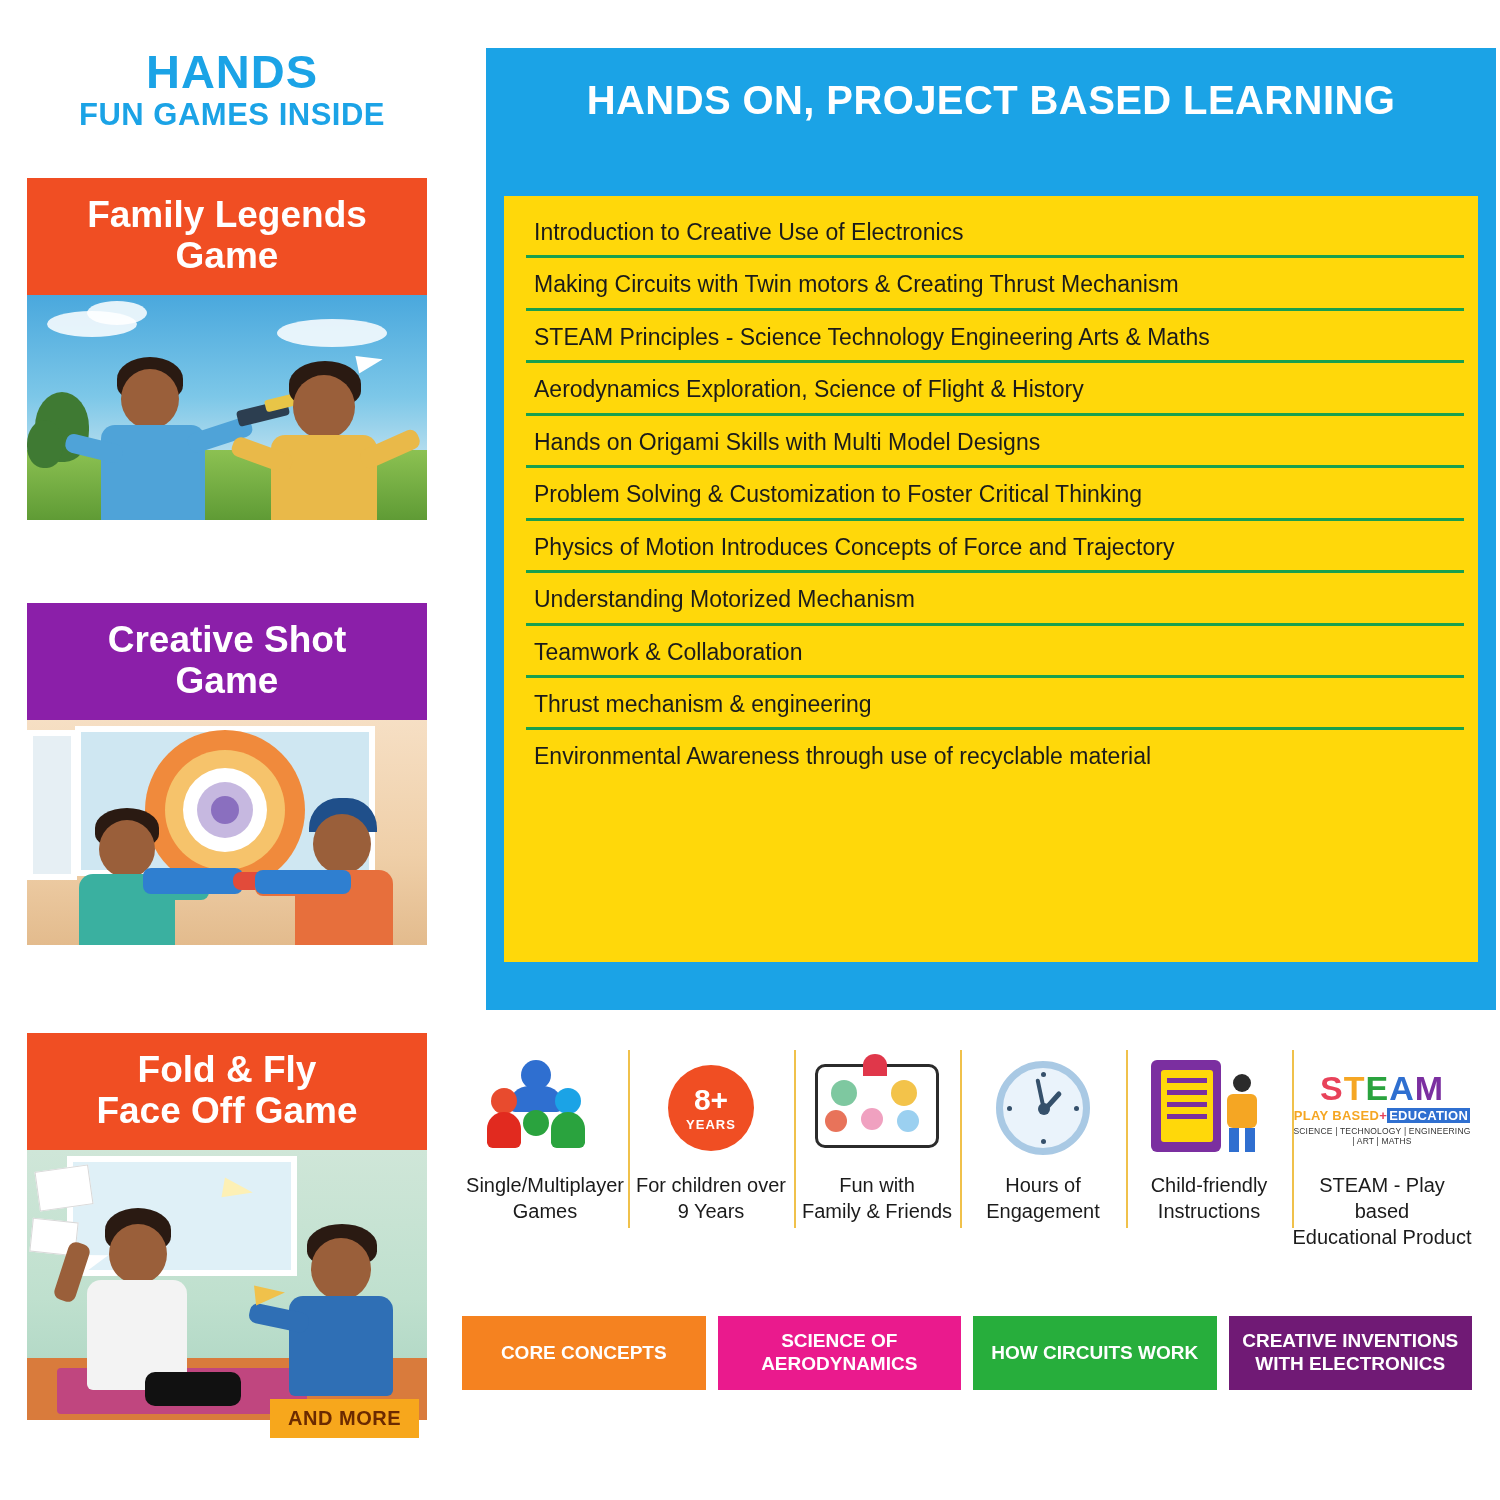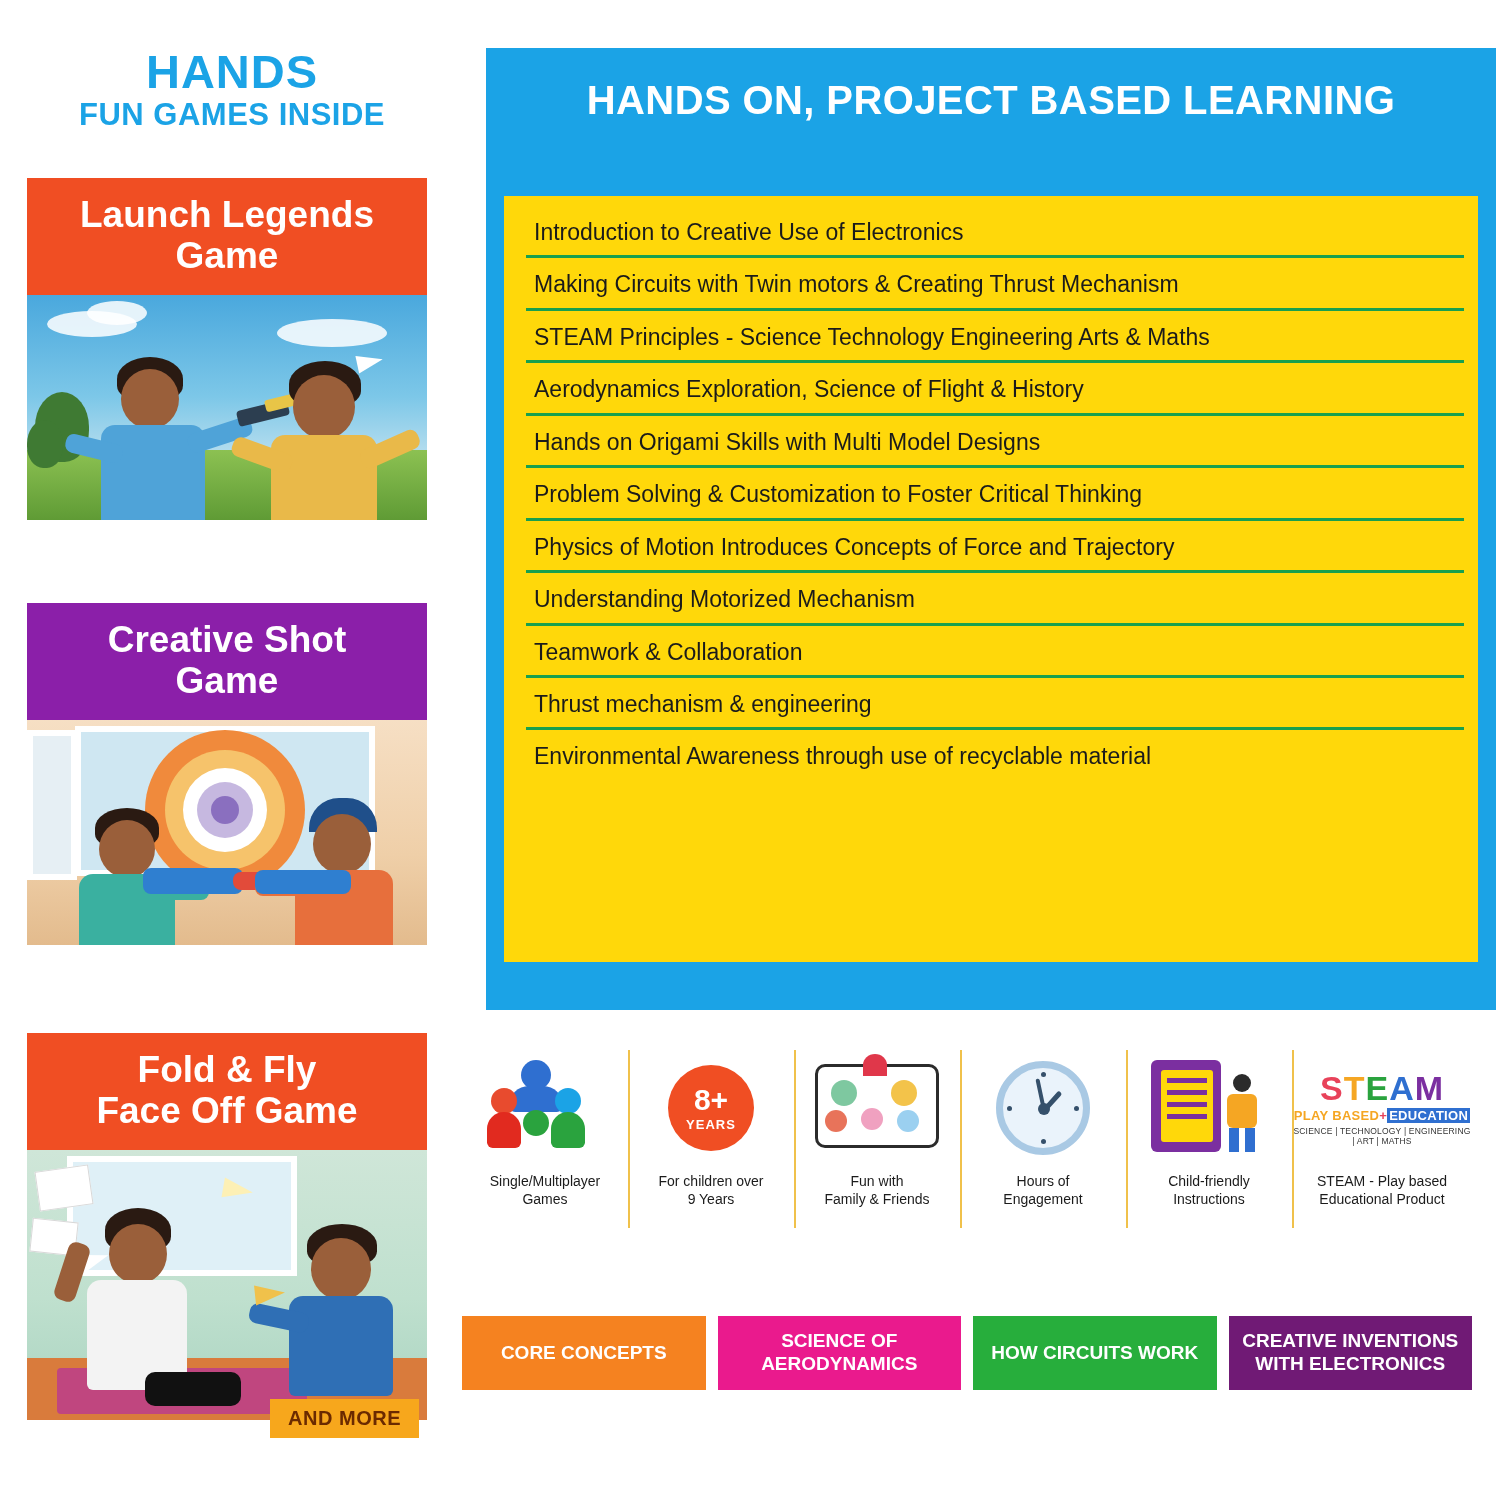--- a/index.html
+++ b/index.html
@@ -125,21 +125,21 @@
     display: flex; flex-direction: column; align-items: center; justify-content: flex-start;
     padding-top: 12px;
   }
   .icon-cell + .icon-cell::before {
     content: ""; position: absolute; left: 0; top: 8px; bottom: 26px;
     width: 2px; background: #f0c14b;
   }
   .icon-art { height: 108px; display:flex; align-items:center; justify-content:center; position: relative; width: 160px;}
   .icon-cap {
     margin-top: 10px; text-align: center;
-    font-size: 14px; color: #1b1b1b; line-height: 1.3;
+    font-size: 20px; color: #1b1b1b; line-height: 1.3;
   }
   .dot { position:absolute; border-radius:50%; }
   .badge8 {
     width: 86px; height: 86px; border-radius: 50%;
     background: #f04e23; color:#fff;
     display:flex; flex-direction:column; align-items:center; justify-content:center;
   }
   .badge8 .n { font-size: 30px; font-weight: bold; line-height: 1; }
   .badge8 .y { font-size: 13px; font-weight: bold; letter-spacing: 1px; margin-top: 2px; }
   .clock {
@@ -173,21 +173,21 @@
 
   <div class="left-col">
 
     <div class="super-title">
       <span class="l1">HANDS</span>
       <span class="l2">FUN GAMES INSIDE</span>
     </div>
 
     <div class="game-card" style="top:130px;">
       <div class="hdr hdr-orange">
-        <span>Launch Legends</span><br>
+        <span>Family Legends</span><br>
         <span>Game</span>
       </div>
       <div class="illus">
         <div class="sky1"></div>
         <div class="cloud" style="left:20px; top:16px; width:90px; height:26px;"></div>
         <div class="cloud" style="left:60px; top:6px; width:60px; height:24px;"></div>
         <div class="cloud" style="left:250px; top:24px; width:110px; height:28px;"></div>
         <div class="hill" style="left:-10px; width:150px; height:70px; border-radius:50% 50% 0 0; background:#5d8f3f;"></div>
         <div class="hill" style="left:240px; width:190px; height:64px; border-radius:50% 50% 0 0; background:#6d9a5a;"></div>
         <div class="field"></div>

